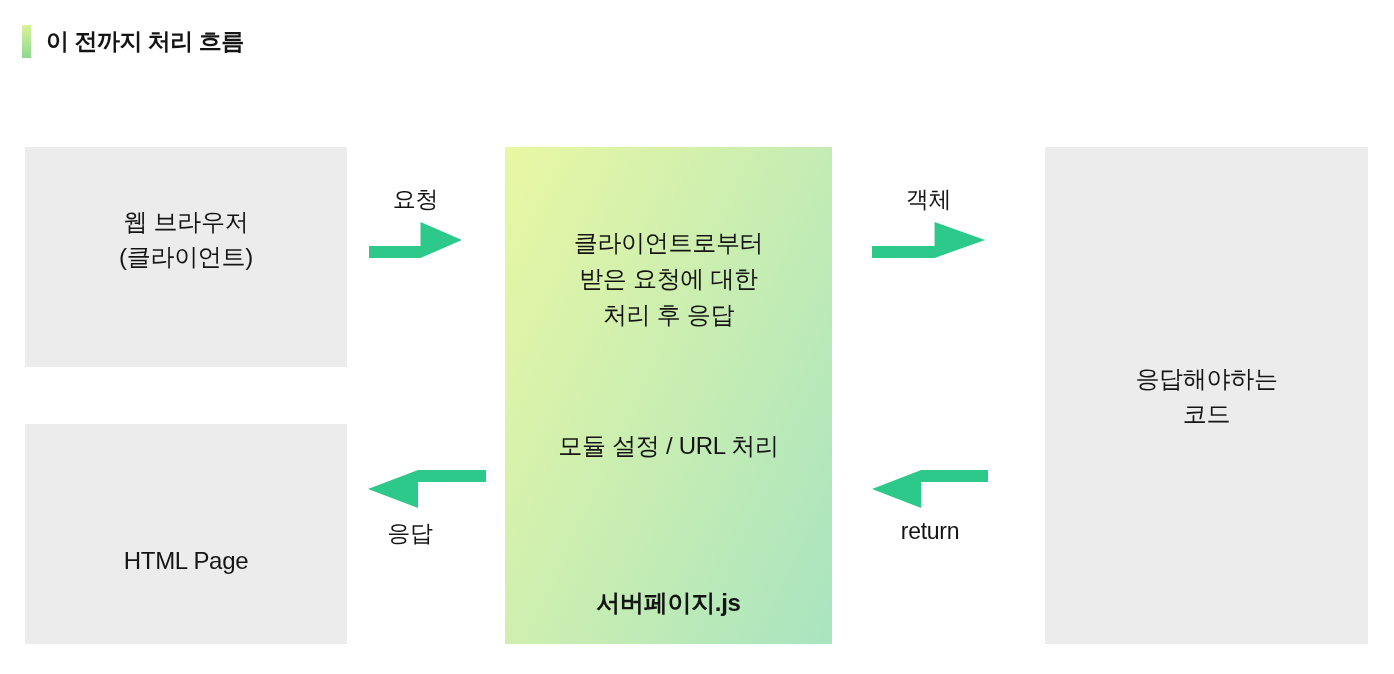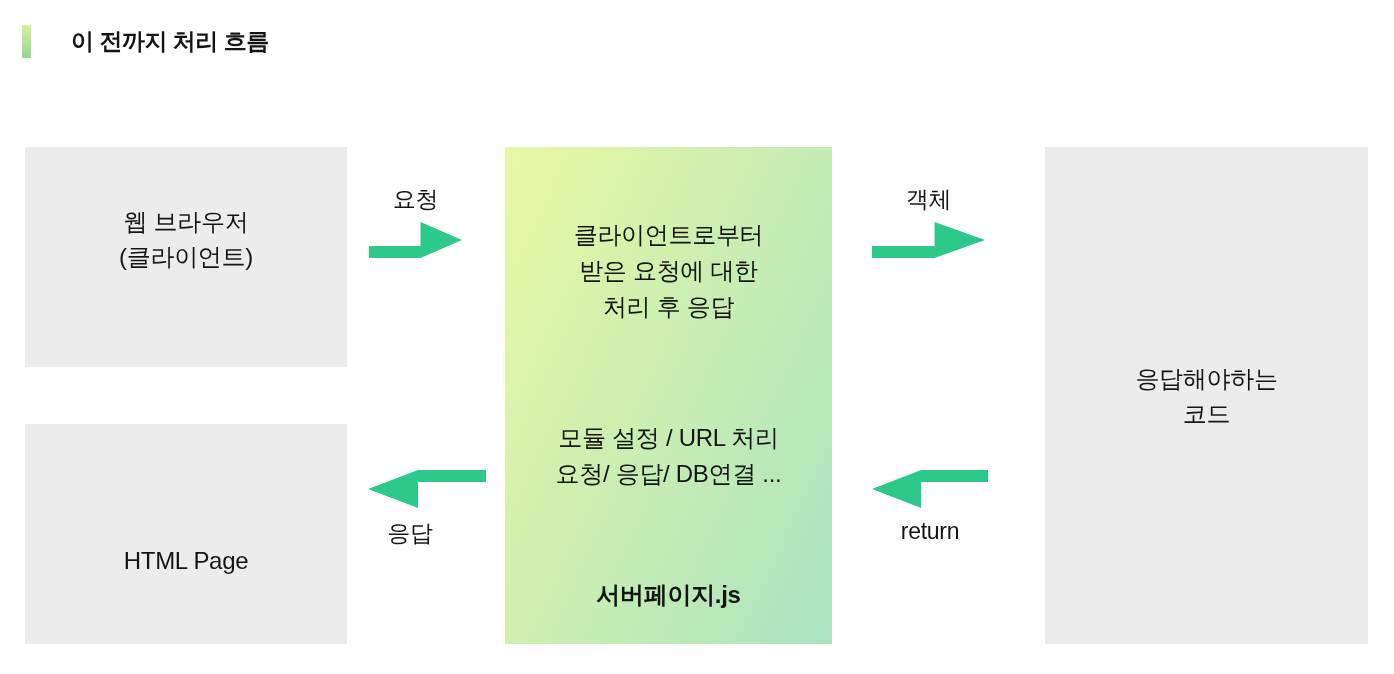--- a/index.html
+++ b/index.html
@@ -35,21 +35,20 @@
   .accent{
     display:block;
     width:9px;
     height:33px;
     background:linear-gradient(180deg,var(--accent-bar-start,#d9f29b),var(--accent-bar-end,#8fd98f));
   }
   .title{
     font-size:23px;
     font-weight:700;
     letter-spacing:-0.5px;
-    margin-left:25px;
   }
   .box{
     position:absolute;
     display:flex;
     flex-direction:column;
     align-items:center;
     justify-content:center;
     text-align:center;
   }
   .gray{background:var(--box-gray,#ececec);}
@@ -69,21 +68,21 @@
   .box-code{
     left:1045px; top:147px; width:323px; height:497px;
   }
   .node-text{
     font-size:24px;
     font-weight:500;
     line-height:35px;
     letter-spacing:-0.3px;
   }
   .node-text span{display:block;}
-  .server-inner{position:absolute;left:0;top:0;width:100%;height:100%;padding-left:36px;}
+  .server-inner{position:absolute;left:0;top:8px;width:100%;height:100%;padding-left:36px;}
   .server-block1{
     position:absolute;top:70px;left:0;width:100%;
     text-align:center;font-size:24px;font-weight:500;line-height:36px;letter-spacing:-0.3px;
   }
   .server-block2{
     position:absolute;top:273px;left:0;width:100%;
     text-align:center;font-size:24px;font-weight:400;line-height:36px;letter-spacing:-0.3px;
   }
   .server-block1 span,.server-block2 span{display:block;}
   .server-footer{
@@ -134,21 +133,20 @@
 
   <div class="box box-server">
     <div class="server-inner">
       <div class="server-block1">
         <span>클라이언트로부터</span>
         <span>받은 요청에 대한</span>
         <span>처리 후 응답</span>
       </div>
       <div class="server-block2">
         <span>모듈 설정 / URL 처리</span>
-        <span>요청/ 응답/ DB연결 ...</span>
       </div>
       <div class="server-footer">서버페이지.js</div>
     </div>
   </div>
 
   <div class="box gray box-code">
     <div class="node-text">
       <span>응답해야하는</span>
       <span>코드</span>
     </div>

